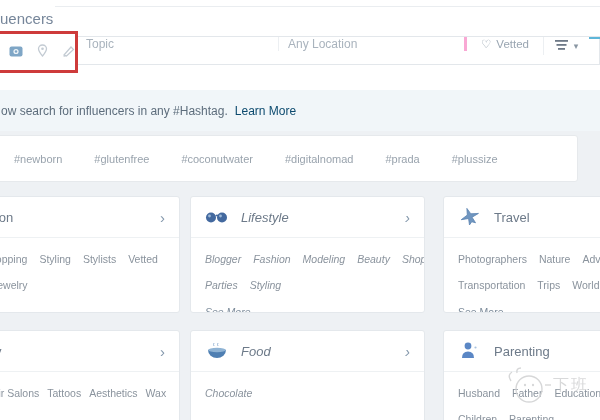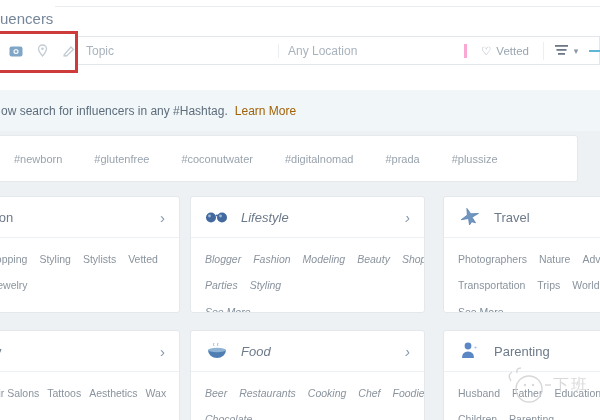--- a/index.html
+++ b/index.html
@@ -9,21 +9,21 @@
     font-family:"Liberation Sans","DejaVu Sans",sans-serif;
     -webkit-font-smoothing:antialiased;
   }
   .top-line{position:absolute;top:6px;left:55px;right:0;height:1px;background:#eaedf0;}
   .page-title{position:absolute;top:10px;left:-20px;font-size:15px;color:#76869a;white-space:nowrap;}
 
   
   .search-bar{
     position:absolute;left:76px;top:36px;width:524px;height:29px;
     background:#fff;border:1px solid #e3e7eb;box-sizing:border-box;
-    display:flex;align-items:center;z-index:2;
+    display:flex;align-items:flex-start;z-index:2;
   }
   .seg{display:flex;align-items:center;box-sizing:border-box;}
   .seg-topic{flex:0 0 202px;border-right:1px solid #eceff2;}
   .seg-location{flex:0 0 188px;border-right:3px solid #f9a8d4;}
   .seg-vetted{flex:0 0 76px;justify-content:center;color:#99a5b1;font-size:11.5px;gap:5px;}
   .seg-filter{flex:0 0 46px;justify-content:center;gap:6px;border-left:1px solid #eceff2;cursor:pointer;}
   .seg-button{flex:1;background:#5eb6d9;cursor:pointer;border:none;}
   .search-bar input{
     border:none;outline:none;width:100%;font-size:12px;color:#5a6a78;
     padding:0 0 0 9px;background:transparent;font-family:inherit;
@@ -35,21 +35,21 @@
   .platform-icons{position:absolute;left:9px;top:44px;display:flex;gap:12px;align-items:center;z-index:2;}
   .picon{width:14px;height:13px;display:flex;align-items:center;justify-content:center;}
   .red-box{position:absolute;left:-4px;top:31px;width:76px;height:36px;border:3px solid #ce3b3b;z-index:4;}
 
   
   .notice-bar{
     position:absolute;top:90px;left:0;width:600px;height:41px;background:#f1f6f9;
     display:flex;align-items:center;font-size:12px;color:#5d6d7c;white-space:nowrap;
   }
   .notice-text{margin-left:1px;text-align:center;}
-  .learn-more{color:#a16207;margin-left:7px;text-decoration:none;cursor:pointer;}
+  .learn-more{color:#0c4a6e;margin-left:7px;text-decoration:none;cursor:pointer;}
 
   
   .content-bg{position:absolute;top:131px;left:0;width:600px;height:289px;background:#eef1f4;}
 
   .hashtag-panel{
     position:absolute;top:135px;left:-20px;width:598px;height:47px;
     background:#fff;border:1px solid #e6e9ec;border-radius:3px;box-sizing:border-box;
     display:flex;align-items:center;padding-left:33px;gap:32px;z-index:1;
   }
   .hashtag{font-size:11px;color:#99a3ad;cursor:pointer;white-space:nowrap;}
@@ -240,23 +240,20 @@
           <ellipse cx="11" cy="9" rx="9" ry="2.2" fill="#8fb3d4"></ellipse>
           <path d="M8 5 Q7 3.5 8 2" stroke="#9db9d8" stroke-width="1" fill="none"></path>
           <path d="M12 5 Q11 3.5 12 2" stroke="#9db9d8" stroke-width="1" fill="none"></path>
         </svg>
     </span>
     <span class="card-title">Food</span>
     <span class="chevron">›</span>
   </div>
   <div class="card-body">
     <div class="tag-line">
-      <span class="tag">Beer</span><span class="tag">Restaurants</span><span class="tag">Cooking</span><span class="tag">Chef</span><span class="tag">Foodie</span>
-    </div>
-    <div class="tag-line">
       <span class="tag">Chocolate</span>
     </div>
 
   </div>
 </div>
 
 <div class="card r2 c3">
   <div class="card-header">
     <span class="card-icon">
       <svg width="20" height="21" viewBox="0 0 20 21">

